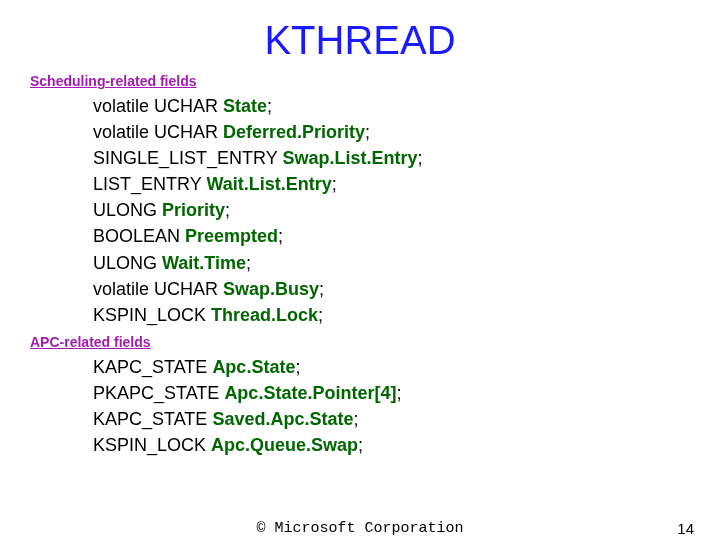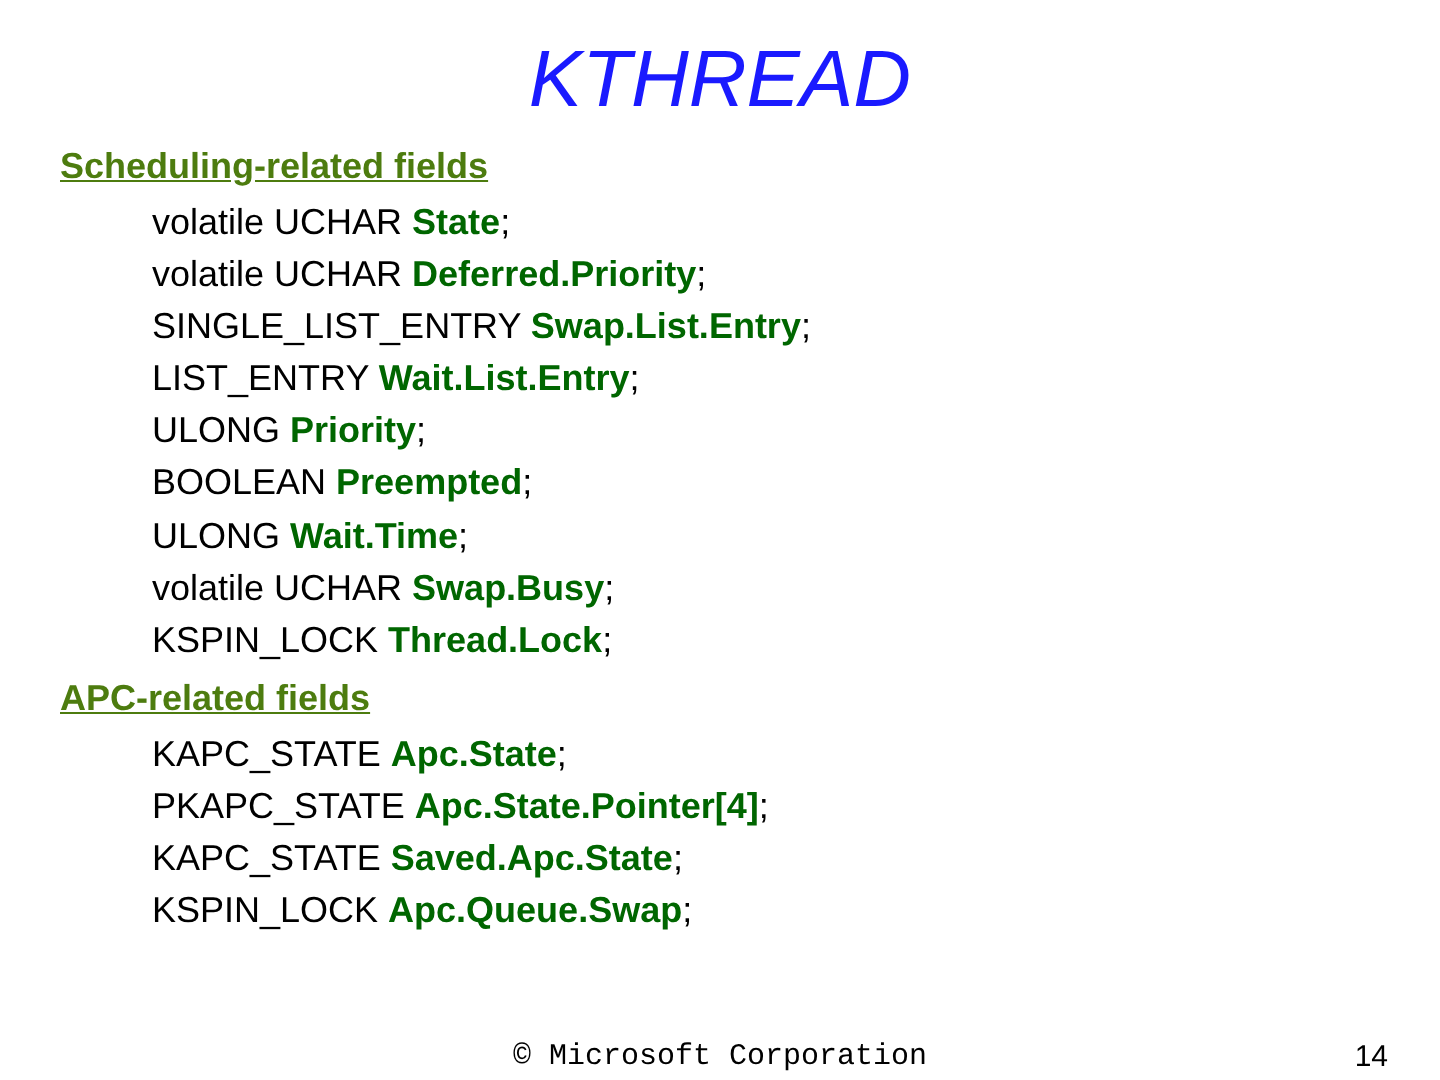--- a/index.html
+++ b/index.html
@@ -10,34 +10,33 @@
     font-family: Arial, Helvetica, sans-serif;
     position: relative;
     padding: 18px 30px 0 30px;
   }
   .title {
     font-size: 40px;
     color: #1a1aff;
     text-align: center;
     font-weight: 400;
     margin-bottom: 10px;
-    font-style: italic;
   }
   .section-heading {
-    font-size: 18px;
-    color: #4d7c0f;
+    font-size: 14px;
+    color: #a21caf;
     font-weight: bold;
     text-decoration: underline;
     margin-top: 6px;
     margin-bottom: 4px;
   }
   .field-line {
     font-size: 18px;
     color: #000;
-    margin-left: 46px;
+    margin-left: 63px;
     line-height: 1.45;
   }
   .field-name {
     color: #006600;
     font-weight: bold;
   }
   .footer {
     position: absolute;
     bottom: 20px;
     left: 0;

